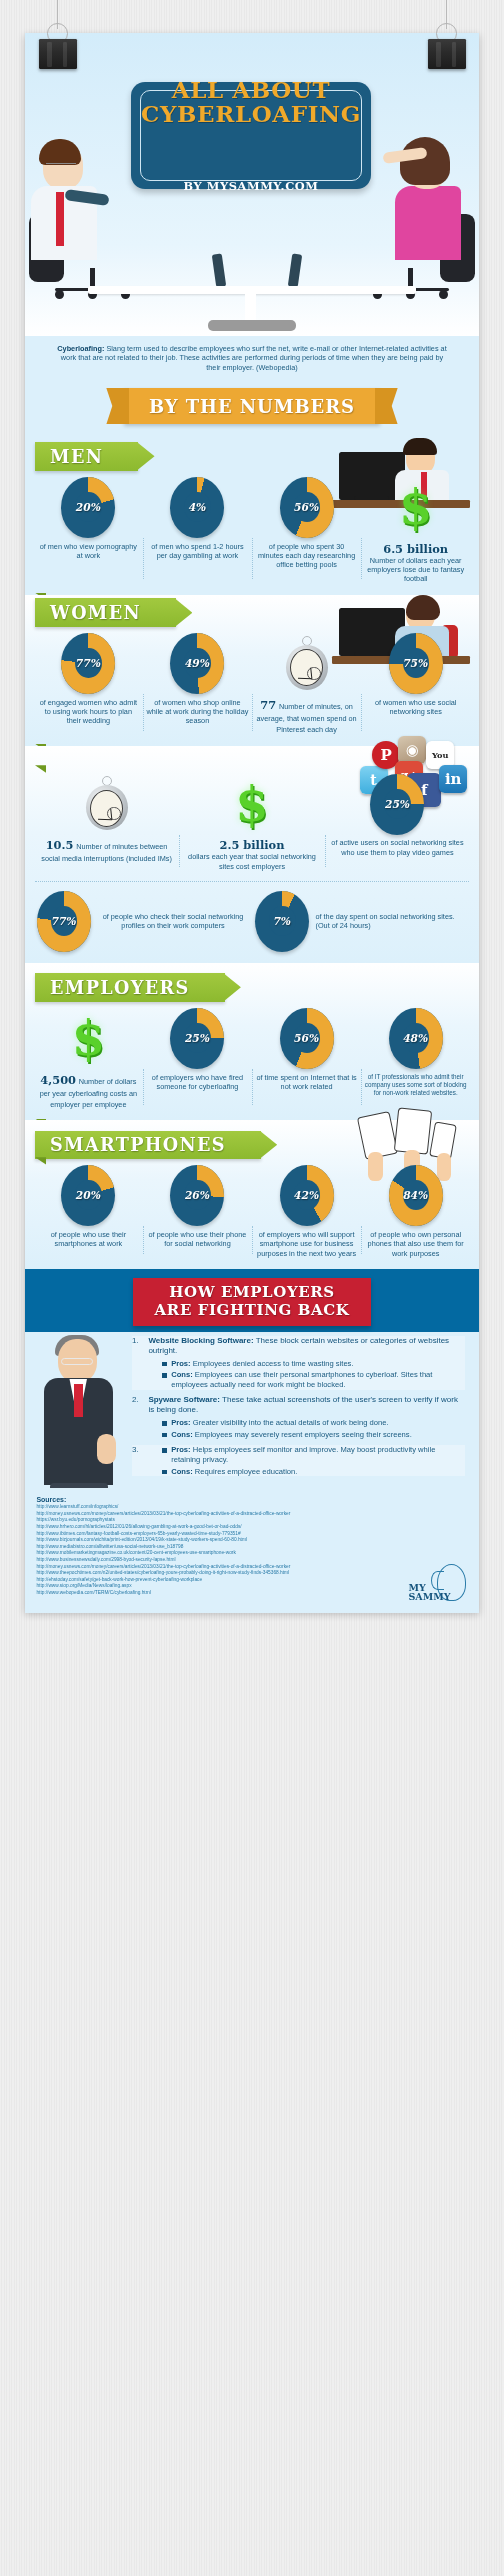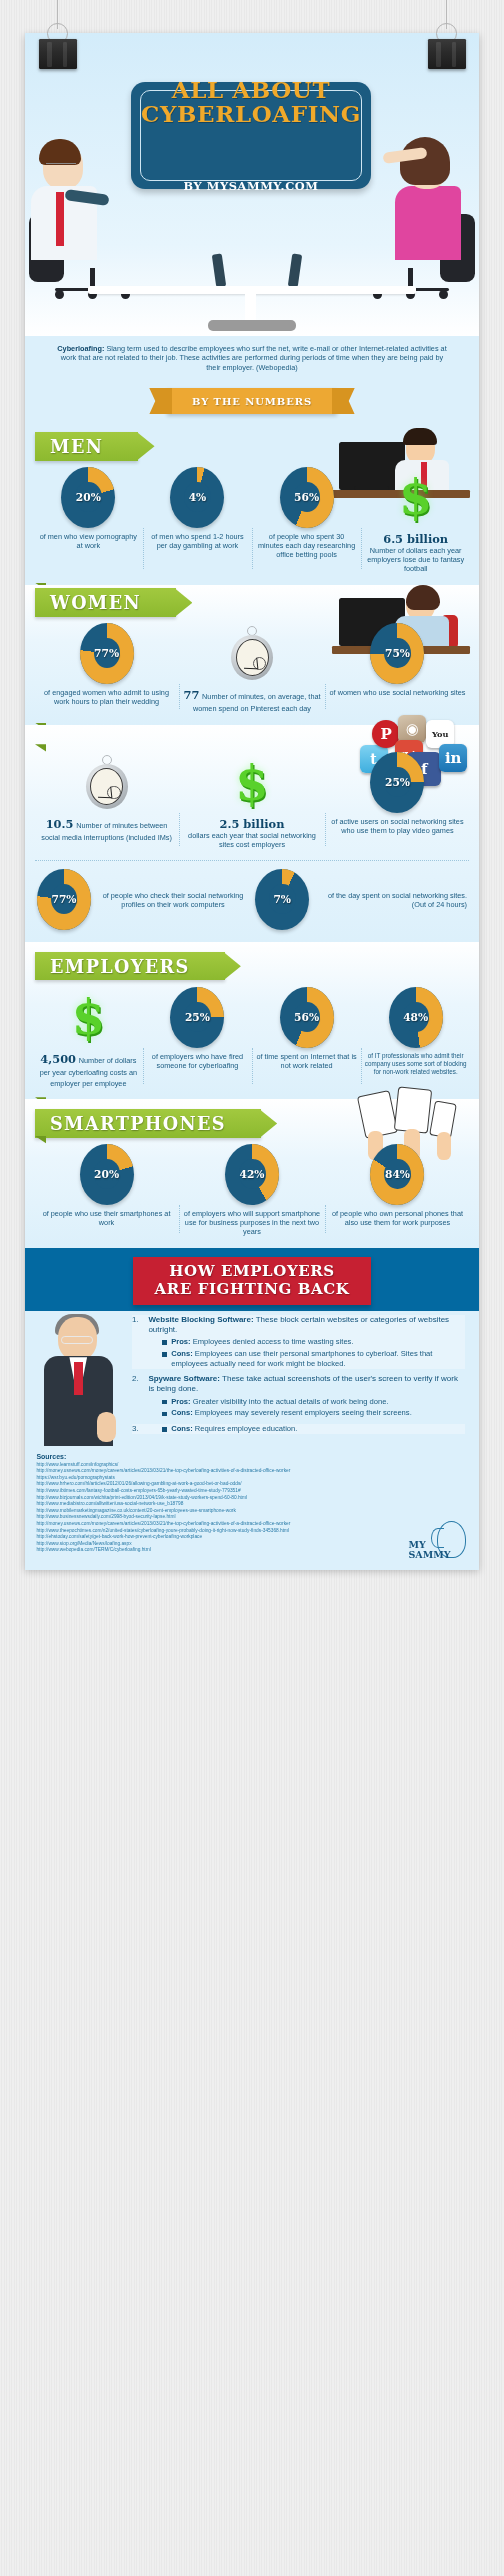--- a/index.html
+++ b/index.html
@@ -101,21 +101,21 @@
     font-size:7.3px; line-height:9.8px;
     background:#dcf0fb;
   }
   .definition b { color:#10486b; }
 
   
   .ribbon-wrap { position:relative; text-align:center; padding:10px 0 14px; background:#dcf0fb; }
   .ribbon {
     display:inline-block; position:relative; background:#eda833;
     color:#fff; font-family:"DejaVu Serif", serif; font-weight:700; letter-spacing:0.9px;
-    padding:7.6px 25px; font-size:10px;
+    padding:7.6px 25px; font-size:18px;
     box-shadow:0 1.9px 3.8px rgba(0,0,0,.2);
     text-shadow:0.6px 0.6px 1.3px rgba(0,0,0,.28);
   }
   .ribbon:before, .ribbon:after{
     content:""; position:absolute; top:0; width:23px; height:100%;
     background:#d79420;
   }
   .ribbon:before{ left:-17.7px; clip-path:polygon(0 0,100% 0,100% 100%,0 100%,26% 50%); }
   .ribbon:after{ right:-17.7px; clip-path:polygon(0 0,100% 0,74% 50%,100% 100%,0 100%); }
 
@@ -138,21 +138,21 @@
   .tab.small { font-size:14.5px; letter-spacing:0.6px; padding:4.4px 32px 4.4px 14px; }
   .tab-fold { position:absolute; left:10px; bottom:-5.7px; width:11.4px; height:7.6px; background:#6f9a20; clip-path:polygon(0 0,100% 0,100% 100%); }
 
   
   .stats { display:flex; padding:6.3px 8.8px 8.8px; }
   .stat { flex:1; text-align:center; padding:0 3.2px; position:relative; }
   .stat + .stat:before{
     content:""; position:absolute; left:0; top:61px; bottom:3.8px; width:0;
     border-left:1.3px dotted #9dc6dd;
   }
-  .donut { width:54px; height:61px; margin:0 auto 3.8px; position:relative; }
+  .donut { width:54px; height:61px; margin:0 auto 3.8px; position:relative;font-style:italic; }
   .donut .bg {
     position:absolute; inset:0; background:#1b5b80; border-radius:50%/50%;
     box-shadow:0 2.5px 3.8px rgba(0,0,0,.2);
   }
   .donut .arc { position:absolute; inset:0; border-radius:50%/50%; }
   .donut .hole {
     position:absolute; left:14px; top:15px; width:26.5px; height:30px;
     background:#1b5b80; border-radius:50%/50%;
   }
   .donut .val {
@@ -411,20 +411,29 @@
         <div class="stat">
           <div class="donut">
             <div class="bg"></div>
             <div class="arc" style="background:conic-gradient(#eda833 0 77%, transparent 77% 100%);"></div>
             <div class="hole"></div>
             <div class="val">77%</div>
           </div>
           <div class="caption">of engaged women who admit to using work hours to plan their wedding</div>
         </div>
         <div class="stat">
+          <div class="donut">
+            <div class="bg"></div>
+            <div class="arc" style="background:conic-gradient(#eda833 0 49%, transparent 49% 100%);"></div>
+            <div class="hole"></div>
+            <div class="val">49%</div>
+          </div>
+          <div class="caption">of women who shop online while at work during the holiday season</div>
+        </div>
+        <div class="stat">
           <div class="icon-slot">
             <div class="watch">
               <div class="crown"></div>
               <div class="case"></div>
               <div class="face">
                 <div class="sub"></div>
                 <div class="hand"></div>
                 <div class="hand2"></div>
               </div>
             </div>
@@ -508,21 +517,21 @@
           </div>
           <div class="caption" style="text-align:center;flex:1;">of people who check their social networking profiles on their work computers</div>
         </div>
         <div class="stat" style="display:flex;align-items:center;gap:6.3px;text-align:left;">
           <div class="donut" style="margin:0;flex:none;">
             <div class="bg"></div>
             <div class="arc" style="background:conic-gradient(#eda833 0 7%, transparent 7% 100%);"></div>
             <div class="hole"></div>
             <div class="val">7%</div>
           </div>
-          <div class="caption" style="text-align:right;flex:1;">of the day spent on social networking sites. (Out of 24 hours)</div>
+          <div class="caption" style="text-align:left;flex:1;">of the day spent on social networking sites. (Out of 24 hours)</div>
         </div>
       </div>
     </div>
 
     <div class="section alt" style="padding-top:6.3px;">
       <div class="tab">EMPLOYERS</div>
       <div class="tab-fold"></div>
       <div class="stats">
         <div class="stat">
           <div class="icon-slot">
@@ -578,20 +587,29 @@
       </div>
       <div class="stats">
         <div class="stat">
           <div class="donut">
             <div class="bg"></div>
             <div class="arc" style="background:conic-gradient(#eda833 0 20%, transparent 20% 100%);"></div>
             <div class="hole"></div>
             <div class="val">20%</div>
           </div>
           <div class="caption">of people who use their smartphones at work</div>
+        </div>
+        <div class="stat">
+          <div class="donut">
+            <div class="bg"></div>
+            <div class="arc" style="background:conic-gradient(#eda833 0 26%, transparent 26% 100%);"></div>
+            <div class="hole"></div>
+            <div class="val">26%</div>
+          </div>
+          <div class="caption">of people who use their phone for social networking</div>
         </div>
         <div class="stat">
           <div class="donut">
             <div class="bg"></div>
             <div class="arc" style="background:conic-gradient(#eda833 0 42%, transparent 42% 100%);"></div>
             <div class="hole"></div>
             <div class="val">42%</div>
           </div>
           <div class="caption">of employers who will support smartphone use for business purposes in the next two years</div>
         </div>
@@ -643,20 +661,21 @@
           <div class="m-title">
             <b>Spyware Software:</b><span> These take actual screenshots of the user's screen to verify if work is being done.</span>
           </div>
           <ul class="pc">
             <li><b>Pros:</b><span> Greater visibility into the actual details of work being done.</span></li>
             <li><b>Cons:</b><span> Employees may severely resent employers seeing their screens.</span></li>
           </ul>
         </li>
         <li class="band">
           <ul class="pc">
+            <li><b>Pros:</b><span> Helps employees self monitor and improve. May boost productivity while retaining privacy.</span></li>
             <li><b>Cons:</b><span> Requires employee education.</span></li>
           </ul>
         </li>
       </ol>
     </div>
 
     <div class="sources">
       <h4>Sources:</h4>
       <div class="url">http://www.learnstuff.com/infographics/</div>
       <div class="url">http://money.usnews.com/money/careers/articles/2013/03/21/the-top-cyberloafing-activities-of-a-distracted-office-worker</div>

